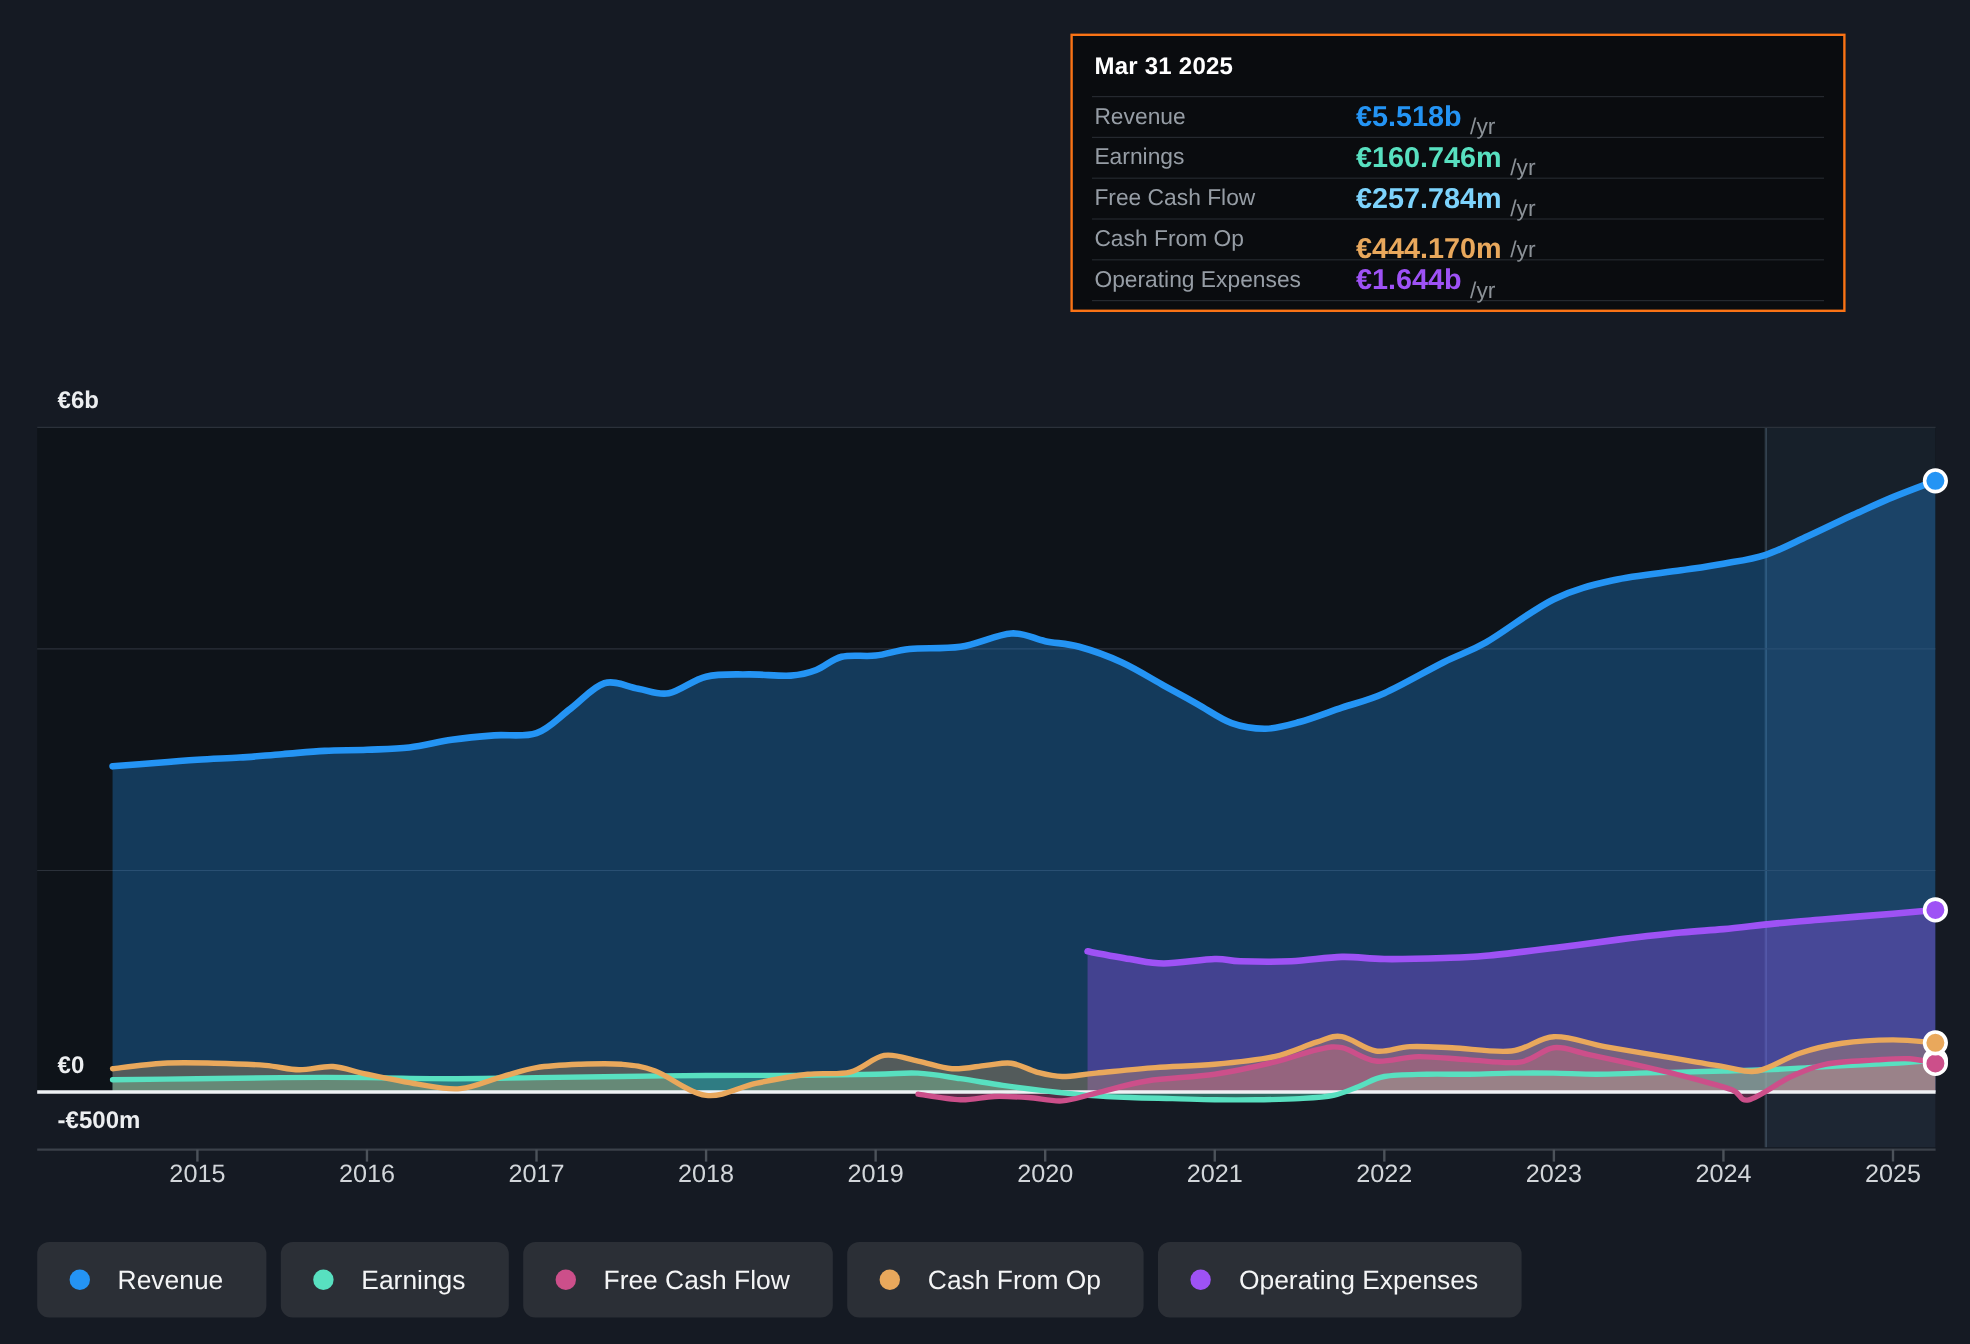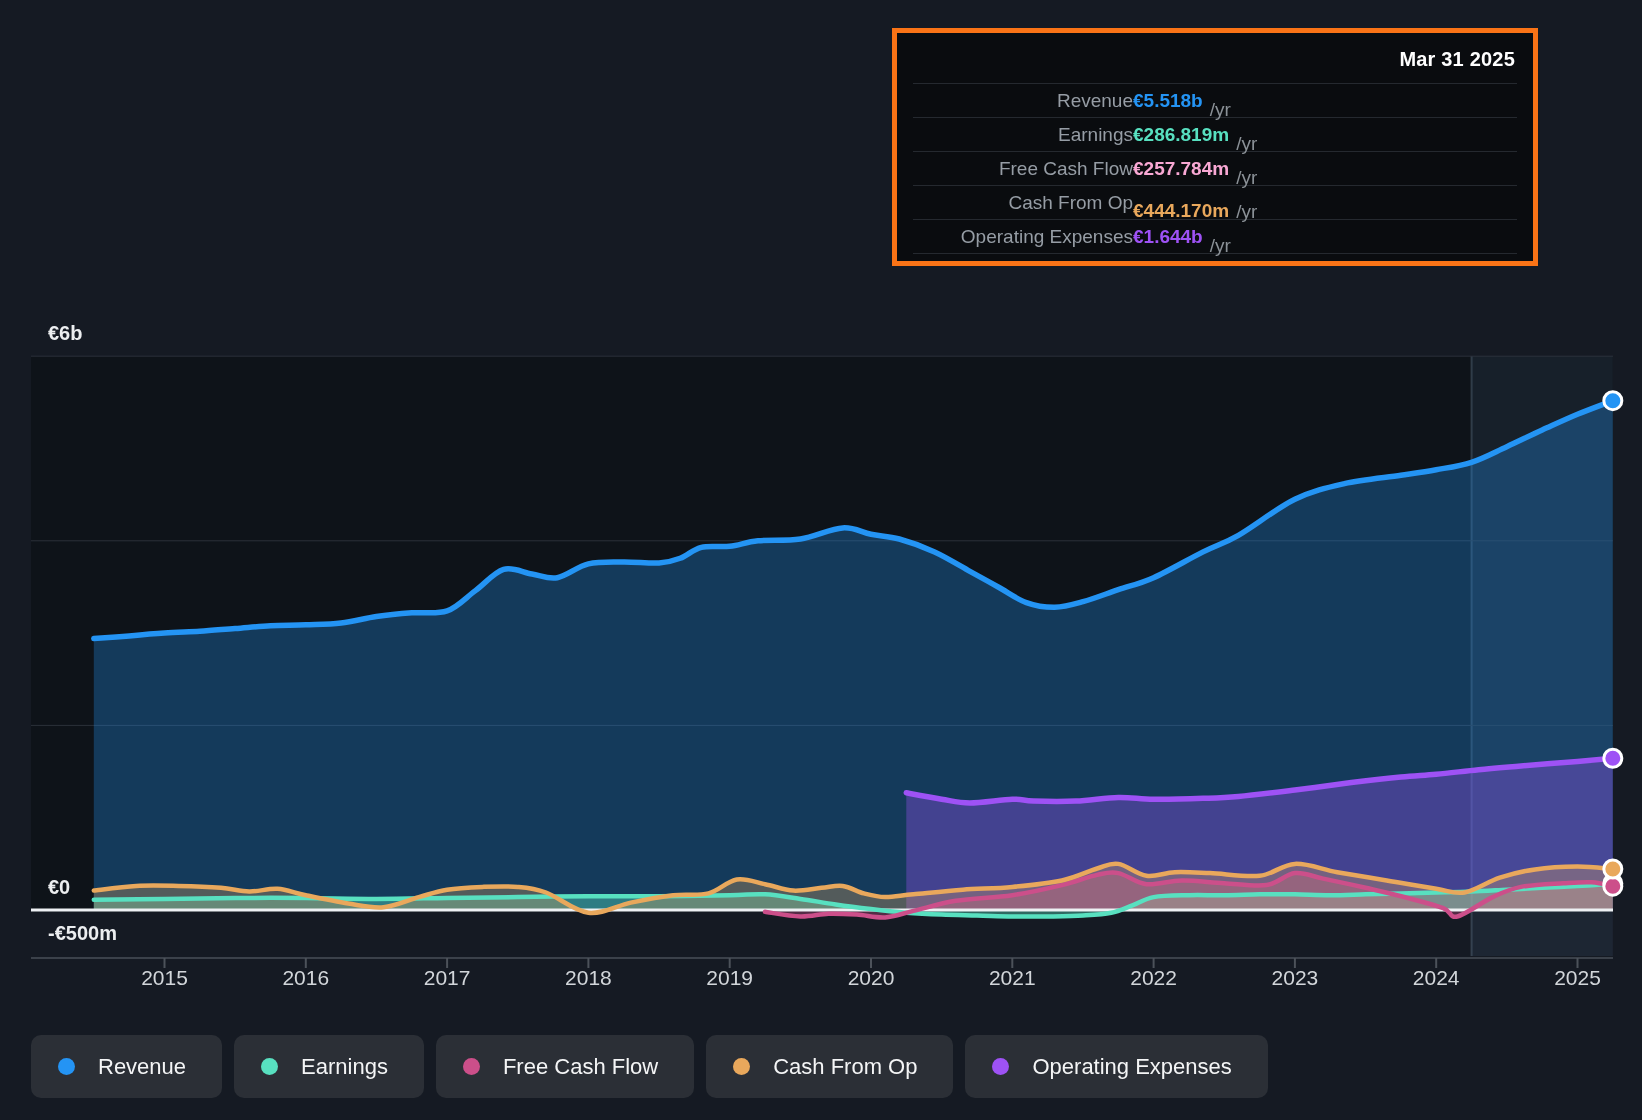--- a/index.html
+++ b/index.html
@@ -5,34 +5,34 @@
   html,body{margin:0;padding:0;background:#151a23;}
   .stage{
     position:relative;width:1642px;height:1120px;background:#151a23;
     font-family:"Liberation Sans","DejaVu Sans",sans-serif;overflow:hidden;
   }
   #chart{position:absolute;left:0;top:0;}
 
   
   .tooltip{
     position:absolute;left:892px;top:28px;width:646px;box-sizing:border-box;
-    background:#0a0c0f;border:5px solid #f97316;text-align:right;
+    background:#0a0c0f;border:2px solid #f97316;
   }
   .tt-title{
     padding:15px 18px 12px 18px;font-size:20px;font-weight:700;color:#ffffff;
     letter-spacing:.2px;
   }
   .tt-rows{margin-bottom:7px;}
   .tt-row{
     display:flex;align-items:center;height:33px;margin:0 16px;padding:0 2px;
     border-top:1px solid #25292f;
   }
   .tt-row.no-top{border-top:none;}
   .tt-label{width:218px;flex:none;color:#969da5;font-size:19px;}
-  .tt-value{font-size:19px;font-weight:700;}
+  .tt-value{font-size:24px;font-weight:700;}
   .tt-suffix{color:#8b9197;font-size:19px;font-weight:400;margin-left:7px;margin-top:18px;}
   .tt-bottom{margin:0 16px;border-top:1px solid #25292f;}
 
   
   .legend{position:absolute;left:31px;top:1035px;display:flex;gap:12px;}
   .pill{
     display:flex;align-items:center;gap:23px;height:63px;padding:0 36px 0 27px;
     background:#2b2f36;border-radius:10px;cursor:pointer;
   }
   .pill .dot{width:17px;height:17px;border-radius:50%;flex:none;}
@@ -96,26 +96,26 @@
   <div class="tooltip">
     <div class="tt-title">Mar 31 2025</div>
     <div class="tt-rows" id="tt-rows">
         <div class="tt-row">
           <span class="tt-label">Revenue</span>
           <span class="tt-value" style="color: rgb(36, 148, 244);">€5.518b</span>
           <span class="tt-suffix">/yr</span>
         </div>
         <div class="tt-row">
           <span class="tt-label">Earnings</span>
-          <span class="tt-value" style="color: rgb(88, 224, 192);">€286.819m</span>
+          <span class="tt-value" style="color: rgb(88, 224, 192);">€160.746m</span>
           <span class="tt-suffix">/yr</span>
         </div>
         <div class="tt-row">
           <span class="tt-label">Free Cash Flow</span>
-          <span class="tt-value" style="color: #f9a8d4;">€257.784m</span>
+          <span class="tt-value" style="color: #7dd3fc;">€257.784m</span>
           <span class="tt-suffix">/yr</span>
         </div>
         <div class="tt-row">
           <span class="tt-label">Cash From Op</span>
           <span class="tt-value" style="color: rgb(233, 168, 92); margin-top: 16px;">€444.170m</span>
           <span class="tt-suffix">/yr</span>
         </div>
         <div class="tt-row">
           <span class="tt-label">Operating Expenses</span>
           <span class="tt-value" style="color: rgb(158, 82, 245);">€1.644b</span>

